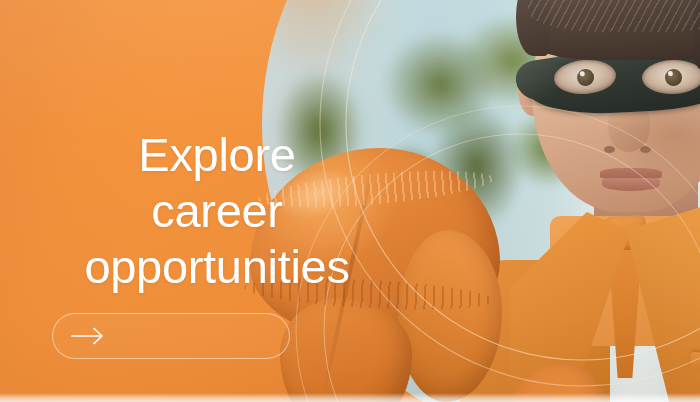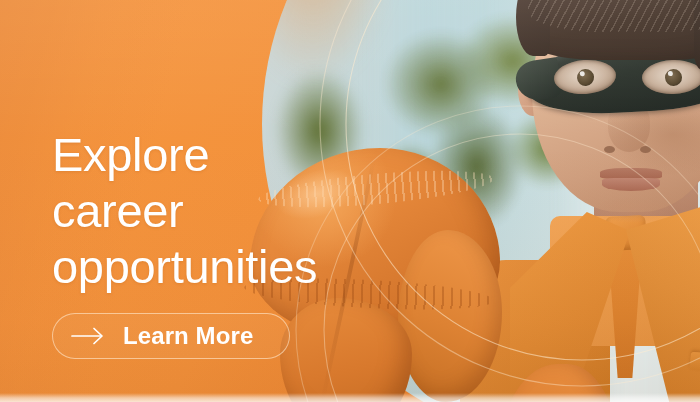--- a/index.html
+++ b/index.html
@@ -312,21 +312,21 @@
   .arcs{ position:absolute;inset:0; pointer-events:none; }
 
   
   .bottom-strip{
     position:absolute;left:0;bottom:0;width:100%;height:9px;
     background:linear-gradient(180deg, rgba(255,255,255,.0), rgba(255,255,255,.55) 55%, rgba(255,255,255,.78));
     pointer-events:none;
   }
 
   
-  .content{ position:absolute;left:0;top:0;width:100%;height:100%; }
+  .content{ position:absolute;left:0;top:0;width:100%;height:100%;text-align:center; }
 
   .headline{
     position:absolute;left:52px;top:96px;
     width:330px;
     color:#ffffff;
     font-weight:300;
     font-size:47px;
     line-height:56px;
     letter-spacing:-0.3px;
     text-shadow:0 1px 3px rgba(150,70,10,.18);
@@ -441,17 +441,16 @@
   <div class="content">
     <h1 class="headline">Explore
 career
 opportunities</h1>
 
     <div class="cta">
       <svg class="cta-arrow" viewBox="0 0 34 18">
         <path d="M1 9 H30" stroke="#ffffff" stroke-width="1.7" fill="none" stroke-linecap="round"></path>
         <path d="M23 1.5 L31 9 L23 16.5" stroke="#ffffff" stroke-width="1.7" fill="none" stroke-linecap="round" stroke-linejoin="round"></path>
       </svg>
-      <span class="cta-label">Learn More</span>
     </div>
   </div>
 
 </div>
 
 </body></html>

